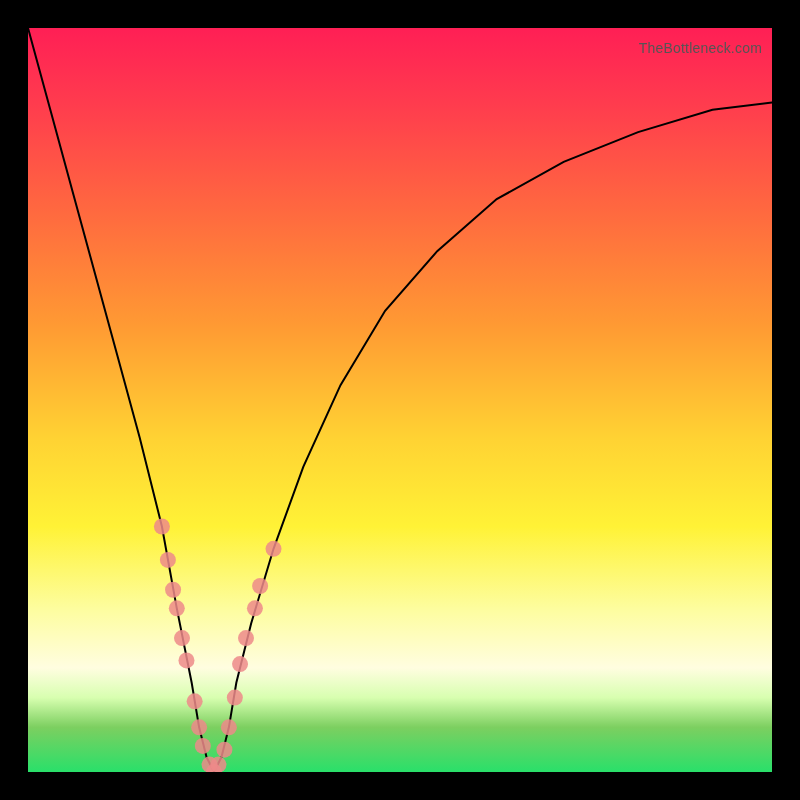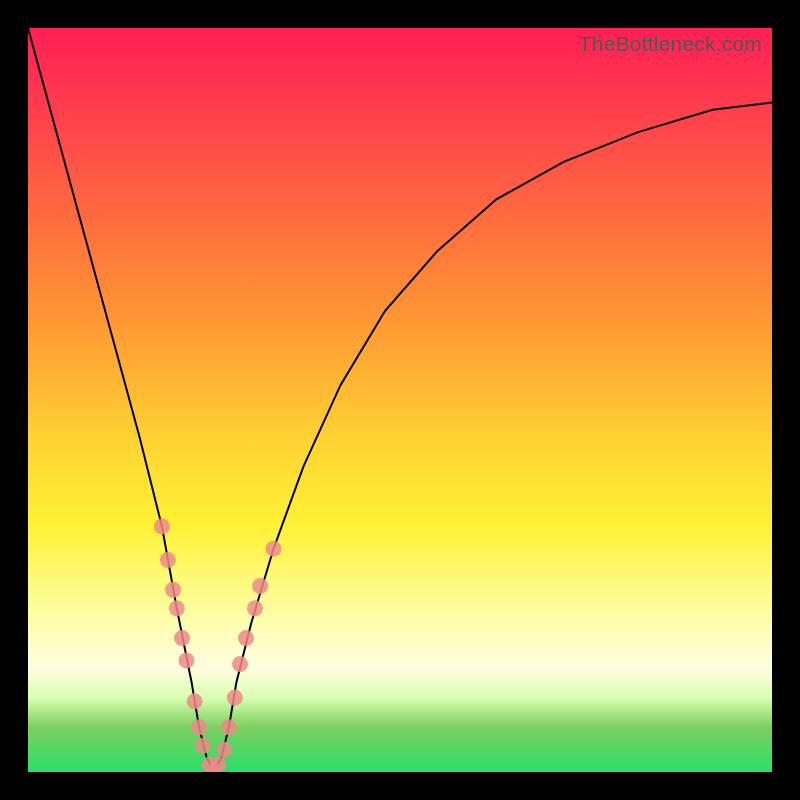--- a/index.html
+++ b/index.html
@@ -50,24 +50,24 @@
       #fff236 67%,
       #fdfd9e 78%,
       #fffde0 86%,
       #d8ffb0 90%,
       #7ccf60 94%,
       #29e06a 100%
     );
   }
   .watermark {
     position: absolute;
-    top: 4px;
+    top: 12px;
     right: 10px;
     color: #555;
-    font-size: 21px;
+    font-size: 14px;
     font-weight: 400;
     letter-spacing: 0.2px;
     user-select: none;
   }
   svg.overlay {
     position: absolute;
     left: 0;
     top: 0;
     width: 744px;
     height: 744px;

